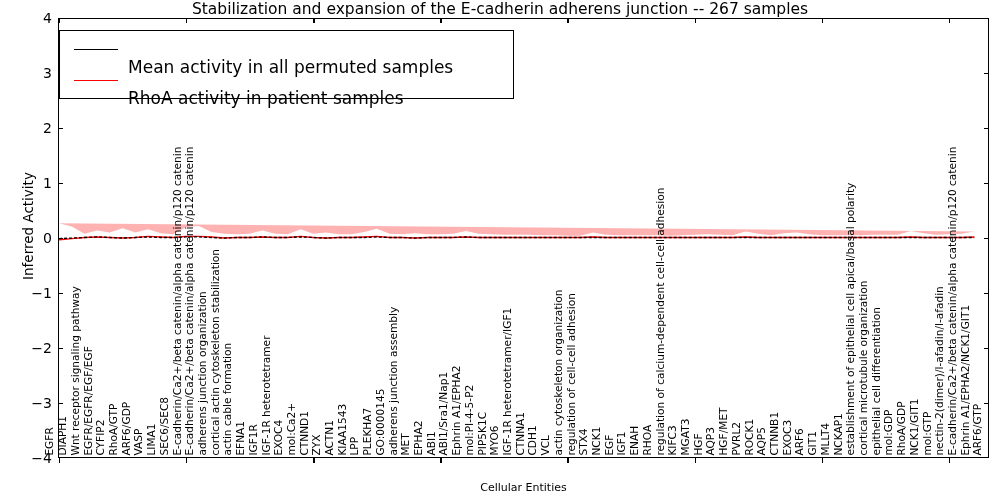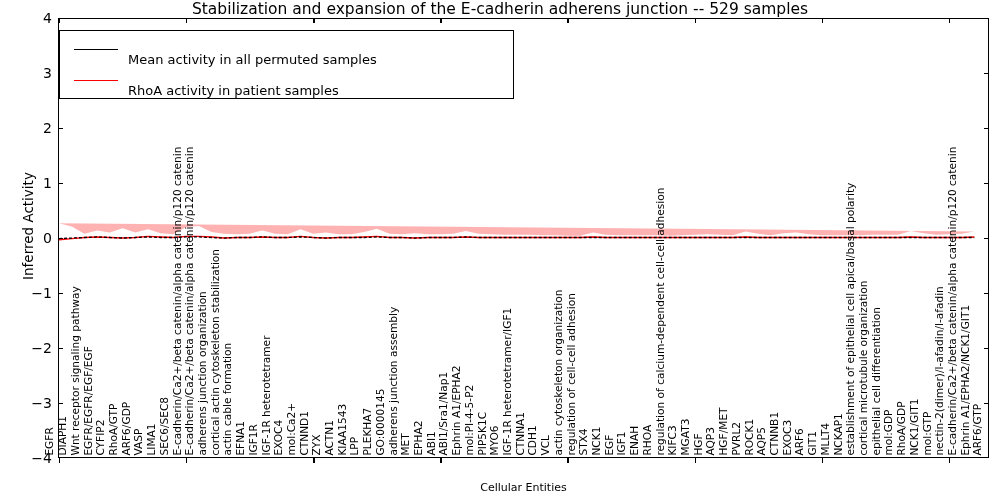--- a/index.html
+++ b/index.html
@@ -57,29 +57,29 @@
   #legend{
     position:absolute;left:59px;top:30px;width:455px;height:69px;
     background:#fff;border:1.2px solid #000;box-sizing:border-box;
   }
   .legend-row{position:absolute;left:0;width:455px;height:30px;}
   .legend-row.r0{top:4px;}
   .legend-row.r1{top:35px;}
   .legend-swatch{position:absolute;left:14px;top:14px;width:44px;height:0;
                  border-top:1.4px solid #000;}
   .legend-swatch.red{border-top-color:#ff0000;}
-  .legend-text{position:absolute;left:68px;top:13px;font-size:13px;line-height:24px;
+  .legend-text{position:absolute;left:68px;top:20px;font-size:17px;line-height:24px;
                white-space:nowrap;}
 </style>
 </head>
 <body>
 
 <div id="root">
 
-  <div id="chart-title">Stabilization and expansion of the E-cadherin adherens junction -- 529 samples</div>
+  <div id="chart-title">Stabilization and expansion of the E-cadherin adherens junction -- 267 samples</div>
 
   <div id="plot-frame"></div>
 
   <div id="ylabel">Inferred Activity</div>
 
   <div id="xlabel">Cellular Entities</div>
 
   <div id="axis-layer">
       <div class="ytick-label" style="top: 458px; left: 10px;">−4</div>
       <div class="ytick-label" style="top: 403px; left: 10px;">−3</div>

